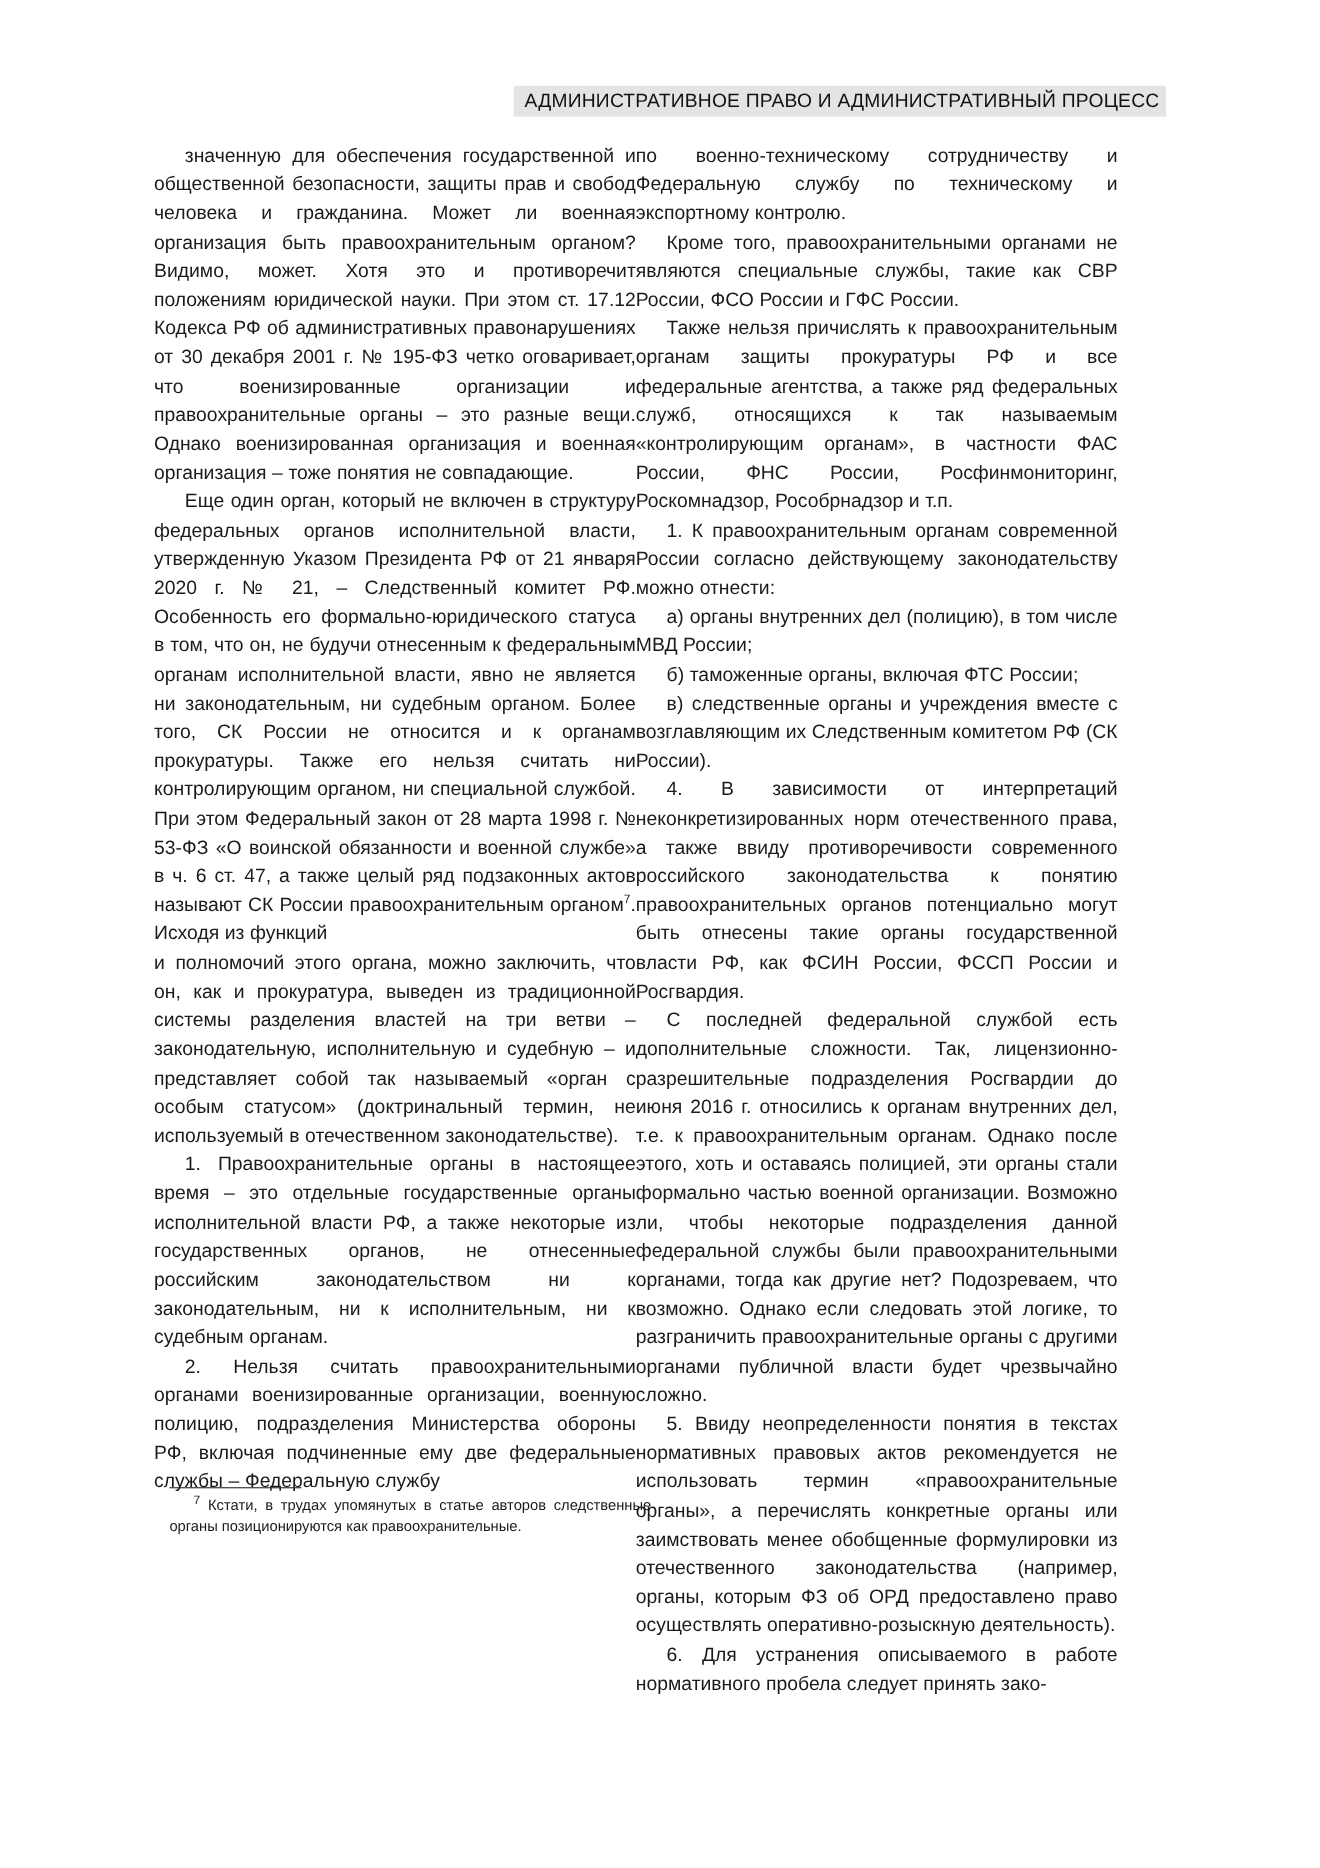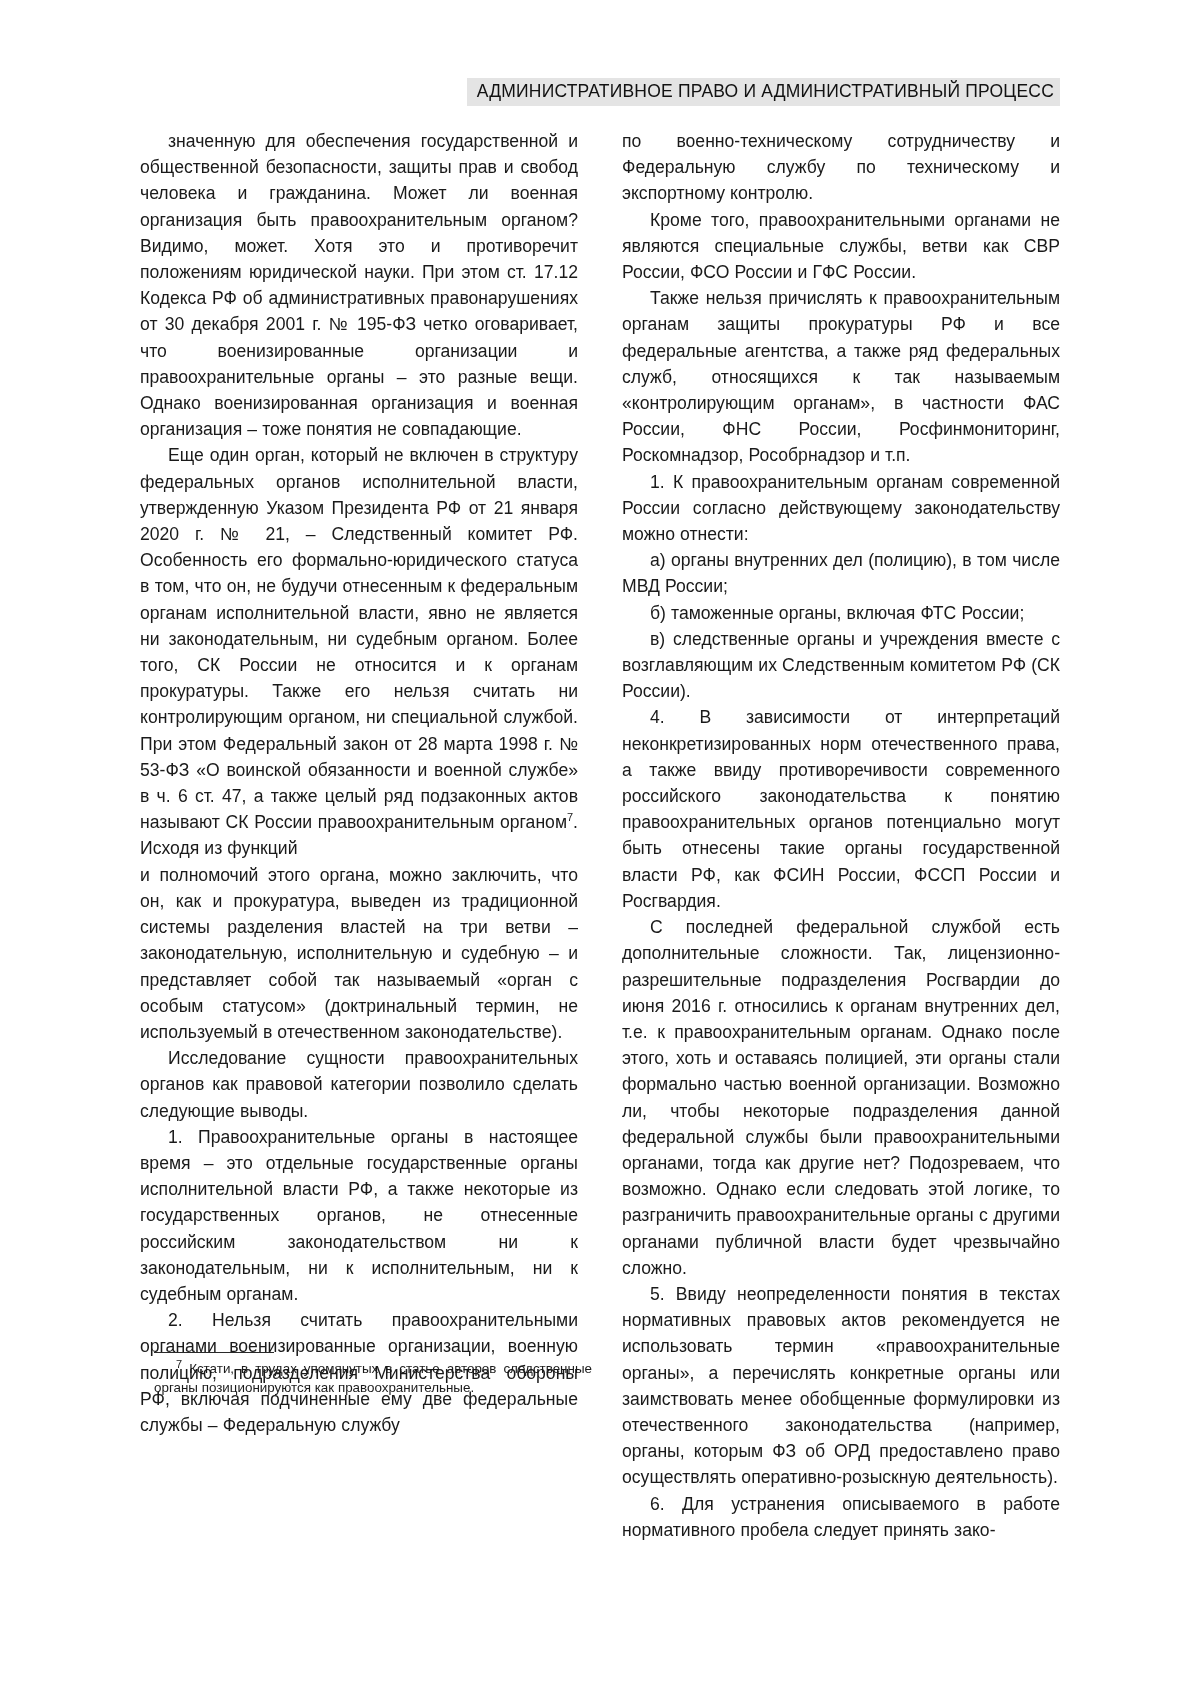--- a/index.html
+++ b/index.html
@@ -38,21 +38,20 @@
     padding: 3px 6px 4px 10px;
     white-space: nowrap;
   }
   
   .columns {
     position: absolute;
     left: 140px;
     top: 128px;
     width: 920px;
     display: flex;
-    gap: 44px;
   }
   .col {
     width: 438px;
   }
   .col p {
     margin: 0;
     font-size: 17.6px;
     line-height: 26.2px;
     text-align: justify;
     text-indent: 28px;
@@ -108,28 +107,27 @@
   <div class="running-head">
     <span class="rh-text">АДМИНИСТРАТИВНОЕ ПРАВО И АДМИНИСТРАТИВНЫЙ ПРОЦЕСС</span>
   </div>
 
   <div class="columns">
 
     <div class="col">
       <p>значенную для обеспечения государственной и общественной безопасности, защиты прав и свобод человека и гражданина. Может ли военная организация быть правоохранительным органом? Видимо, может. Хотя это и противоречит положениям юридической науки. При этом ст. 17.12 Кодекса РФ об административных правонарушениях от 30 декабря 2001 г. № 195-ФЗ четко оговаривает, что военизированные организации и правоохранительные органы – это разные вещи. Однако военизированная организация и военная организация – тоже понятия не совпадающие.</p>
       <p><span>Еще один орган, который не включен в структуру федеральных органов исполнительной власти, утвержденную Указом Президента РФ от 21 января 2020 г. № 21, – Следственный комитет РФ. Особенность его формально-юридического статуса в том, что он, не будучи отнесенным к федеральным органам исполнительной власти, явно не является ни законодательным, ни судебным органом. Более того, СК России не относится и к органам прокуратуры. Также его нельзя считать ни контролирующим органом, ни специальной службой. При этом Федеральный закон от 28 марта 1998 г. № 53-ФЗ «О воинской обязанности и военной службе» в ч. 6 ст. 47, а также целый ряд подзаконных актов называют СК России правоохранительным органом</span><sup>7</sup><span>. Исходя из функций</span></p>
       <p class="no-indent">и полномочий этого органа, можно заключить, что он, как и прокуратура, выведен из традиционной системы разделения властей на три ветви – законодательную, исполнительную и судебную – и представляет собой так называемый «орган с особым статусом» (доктринальный термин, не используемый в отечественном законодательстве).</p>
-      <p>Исследование сущности правоохранительных органов как правовой категории позволило сделать следующие выводы.</p>
       <p>1. Правоохранительные органы в настоящее время – это отдельные государственные органы исполнительной власти РФ, а также некоторые из государственных органов, не отнесенные российским законодательством ни к законодательным, ни к исполнительным, ни к судебным органам.</p>
       <p>2. Нельзя считать правоохранительными органами военизированные организации, военную полицию, подразделения Министерства обороны РФ, включая подчиненные ему две федеральные службы – Федеральную службу</p>
     </div>
 
     <div class="col">
       <p class="no-indent">по военно-техническому сотрудничеству и Федеральную службу по техническому и экспортному контролю.</p>
-      <p>Кроме того, правоохранительными органами не являются специальные службы, ветви как СВР России, ФСО России и ГФС России.</p>
+      <p>Кроме того, правоохранительными органами не являются специальные службы, такие как СВР России, ФСО России и ГФС России.</p>
       <p>Также нельзя причислять к правоохранительным органам защиты прокуратуры РФ и все федеральные агентства, а также ряд федеральных служб, относящихся к так называемым «контролирующим органам», в частности ФАС России, ФНС России, Росфинмониторинг, Роскомнадзор, Рособрнадзор и т.п.</p>
       <p>1. К правоохранительным органам современной России согласно действующему законодательству можно отнести:</p>
       <p>а) органы внутренних дел (полицию), в том числе МВД России;</p>
       <p>б) таможенные органы, включая ФТС России;</p>
       <p>в) следственные органы и учреждения вместе с возглавляющим их Следственным комитетом РФ (СК России).</p>
       <p>4. В зависимости от интерпретаций неконкретизированных норм отечественного права, а также ввиду противоречивости современного российского законодательства к понятию правоохранительных органов потенциально могут быть отнесены такие органы государственной власти РФ, как ФСИН России, ФССП России и Росгвардия.</p>
       <p>С последней федеральной службой есть дополнительные сложности. Так, лицензионно-разрешительные подразделения Росгвардии до июня 2016 г. относились к органам внутренних дел, т.е. к правоохранительным органам. Однако после этого, хоть и оставаясь полицией, эти органы стали формально частью военной организации. Возможно ли, чтобы некоторые подразделения данной федеральной службы были правоохранительными органами, тогда как другие нет? Подозреваем, что возможно. Однако если следовать этой логике, то разграничить правоохранительные органы с другими органами публичной власти будет чрезвычайно сложно.</p>
       <p>5. Ввиду неопределенности понятия в текстах нормативных правовых актов рекомендуется не использовать термин «правоохранительные органы», а перечислять конкретные органы или заимствовать менее обобщенные формулировки из отечественного законодательства (например, органы, которым ФЗ об ОРД предоставлено право осуществлять оперативно-розыскную деятельность).</p>
       <p>6. Для устранения описываемого в работе нормативного пробела следует принять зако-</p>
     </div>

